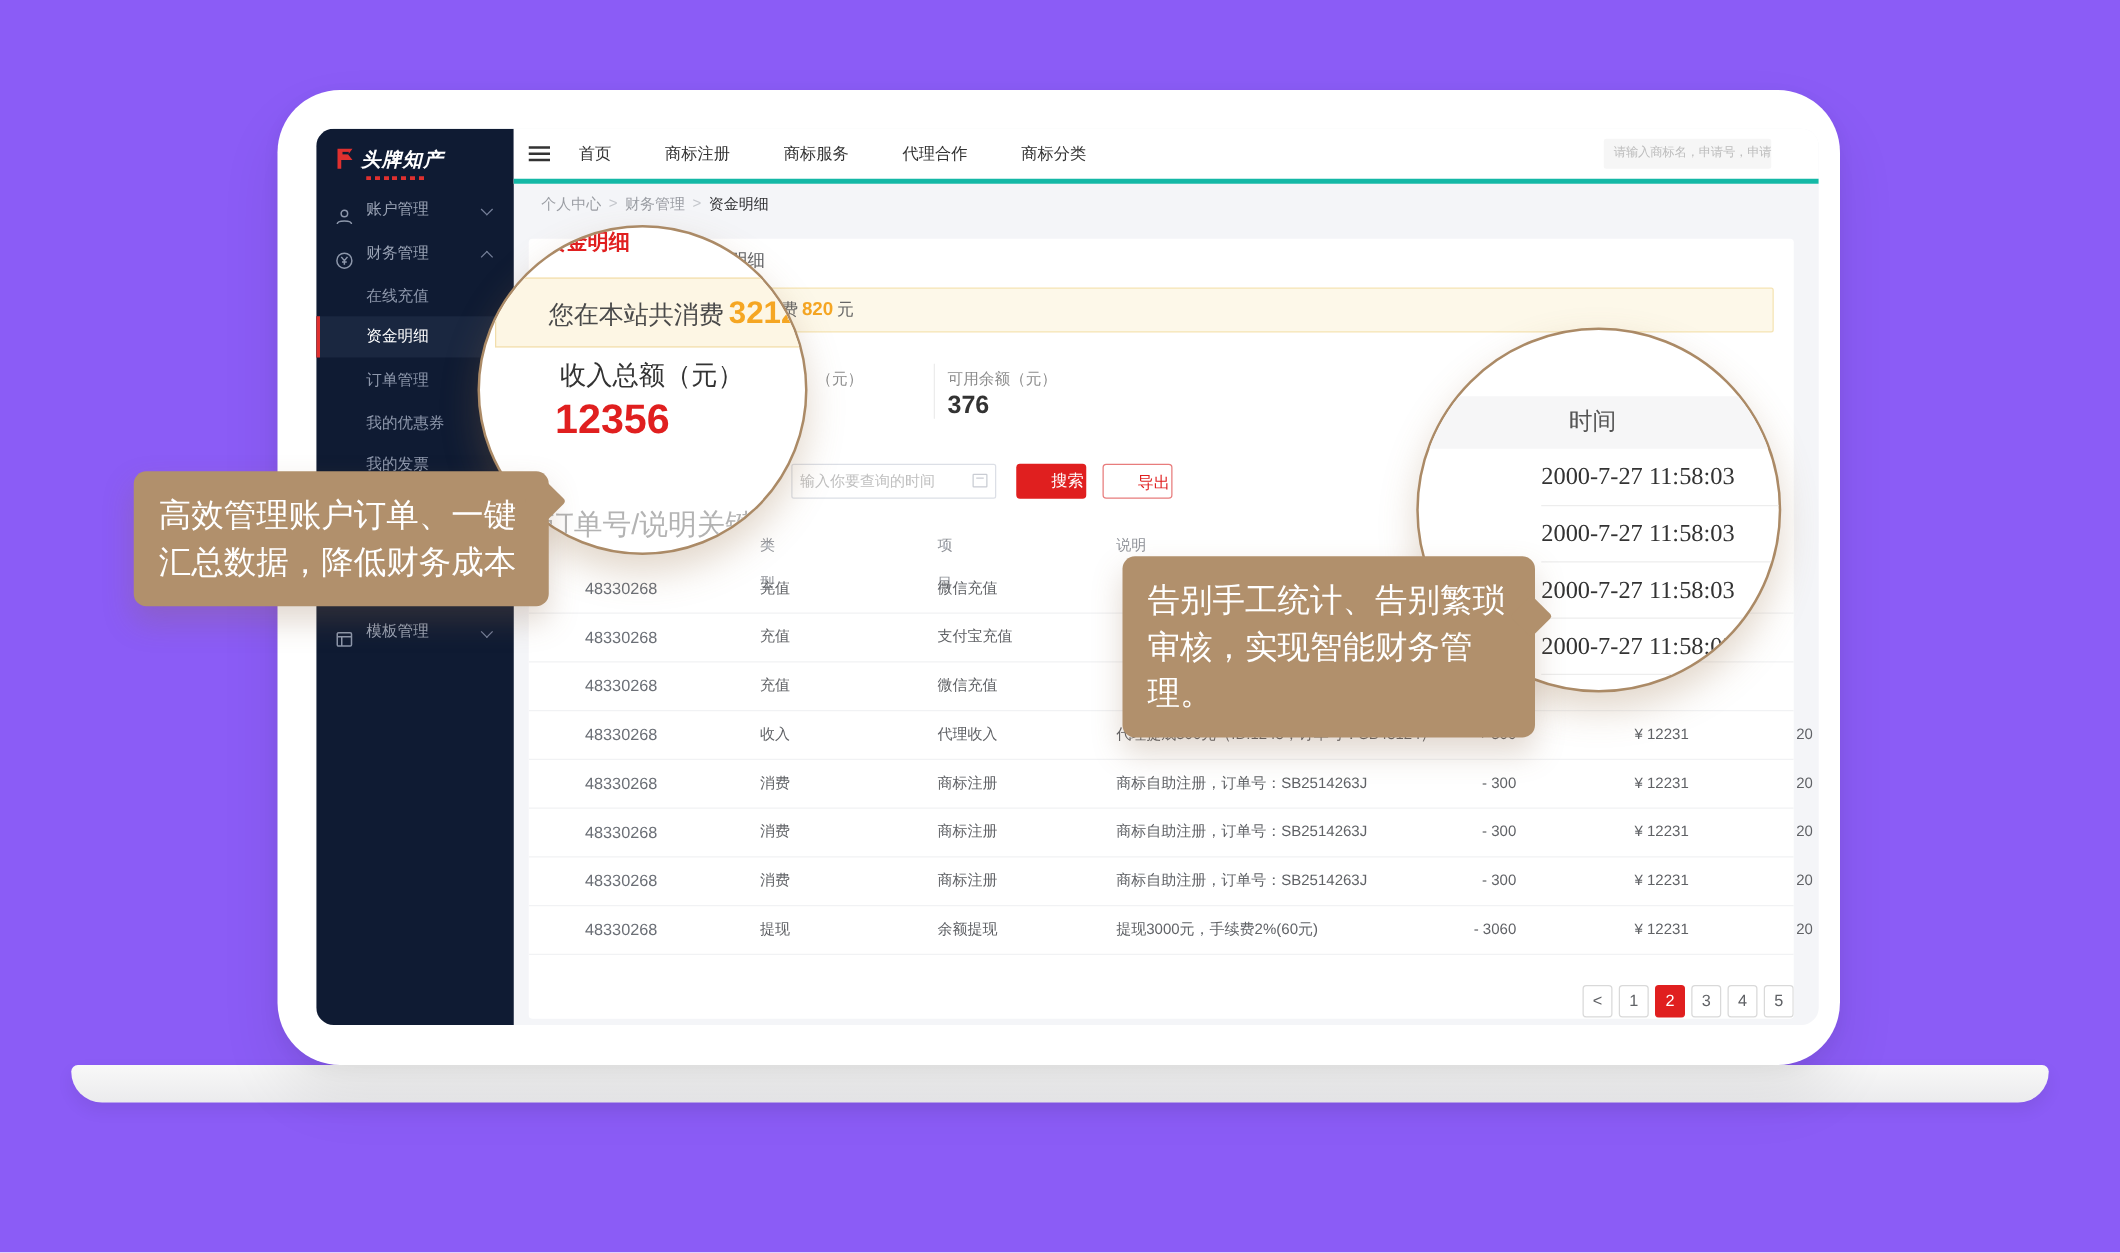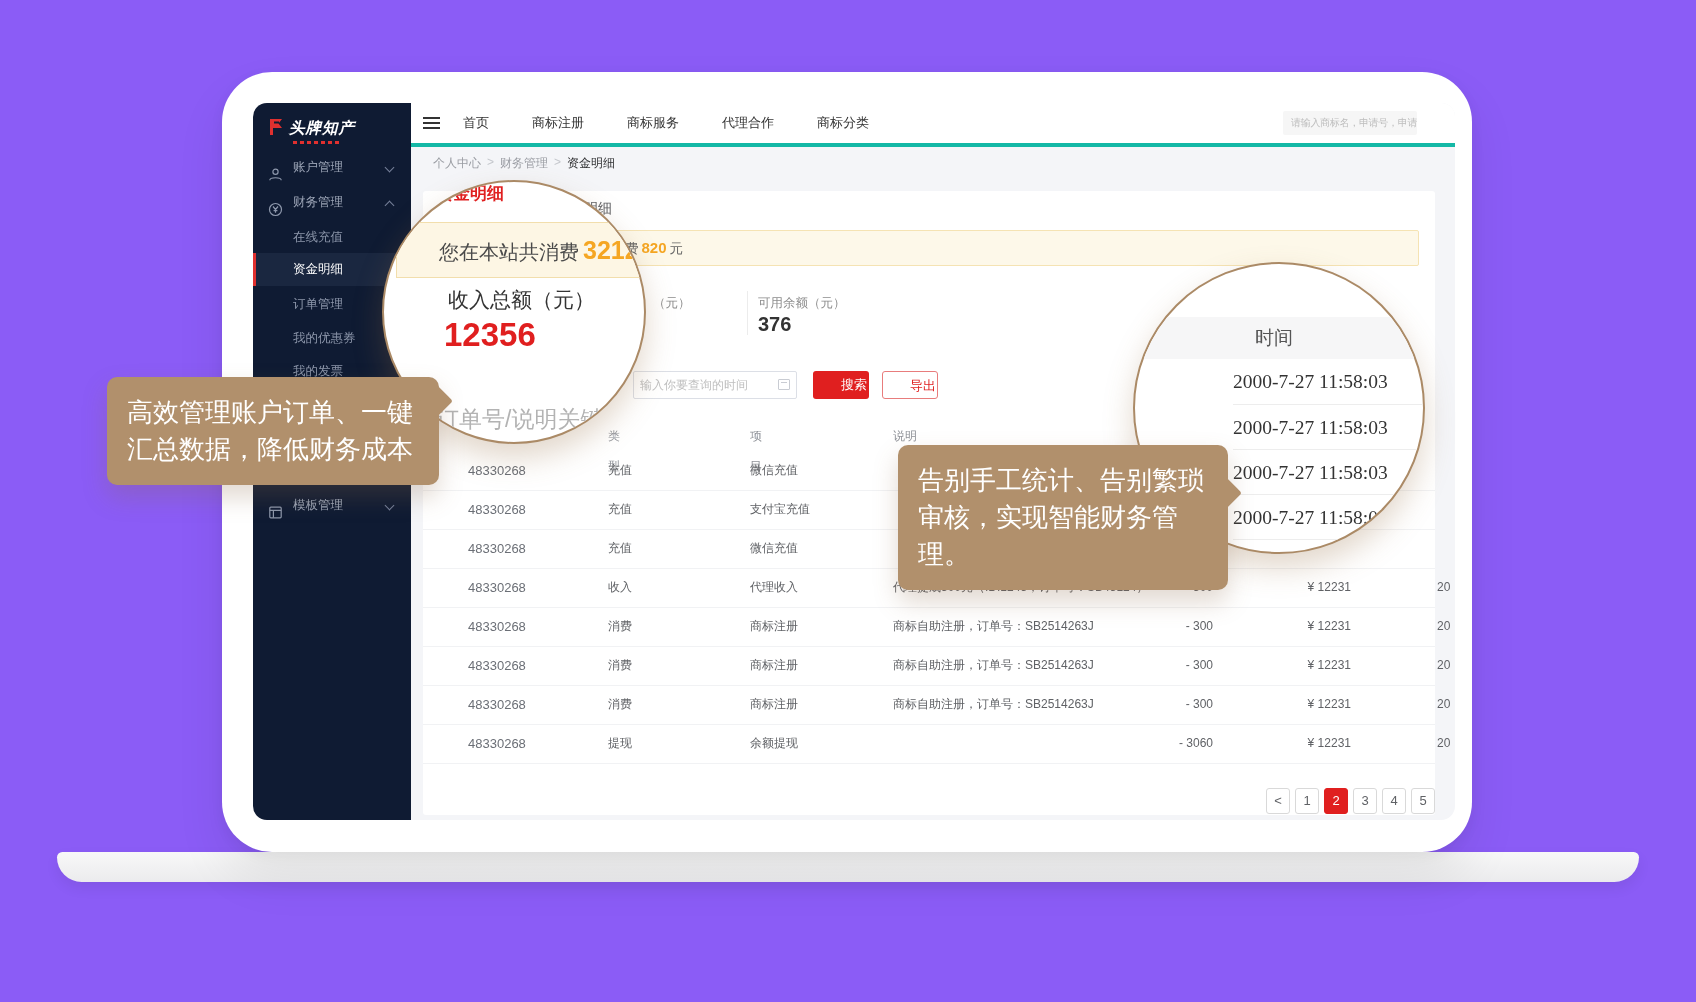--- a/index.html
+++ b/index.html
@@ -285,20 +285,21 @@
             <div class="cell c-type">消费</div>
             <div class="cell c-project">商标注册</div>
             <div class="cell c-desc">商标自助注册，订单号：SB2514263J</div>
             <div class="cell c-amount">- 300</div>
             <div class="cell c-balance">¥ 12231</div>
           </div>
           <div class="trow" style="top: 533px;">
             <div class="cell c-order">48330268</div>
             <div class="cell c-type">提现</div>
             <div class="cell c-project">余额提现</div>
+            <div class="cell c-desc">提现3000元，手续费2%(60元)</div>
             <div class="cell c-amount">- 3060</div>
             <div class="cell c-balance">¥ 12231</div>
           </div>
         </div>
 
       <div id="pagination" class="abs">
           <div class="pg">&lt;</div>
           <div class="pg">1</div>
           <div class="pg active">2</div>
           <div class="pg">3</div>

